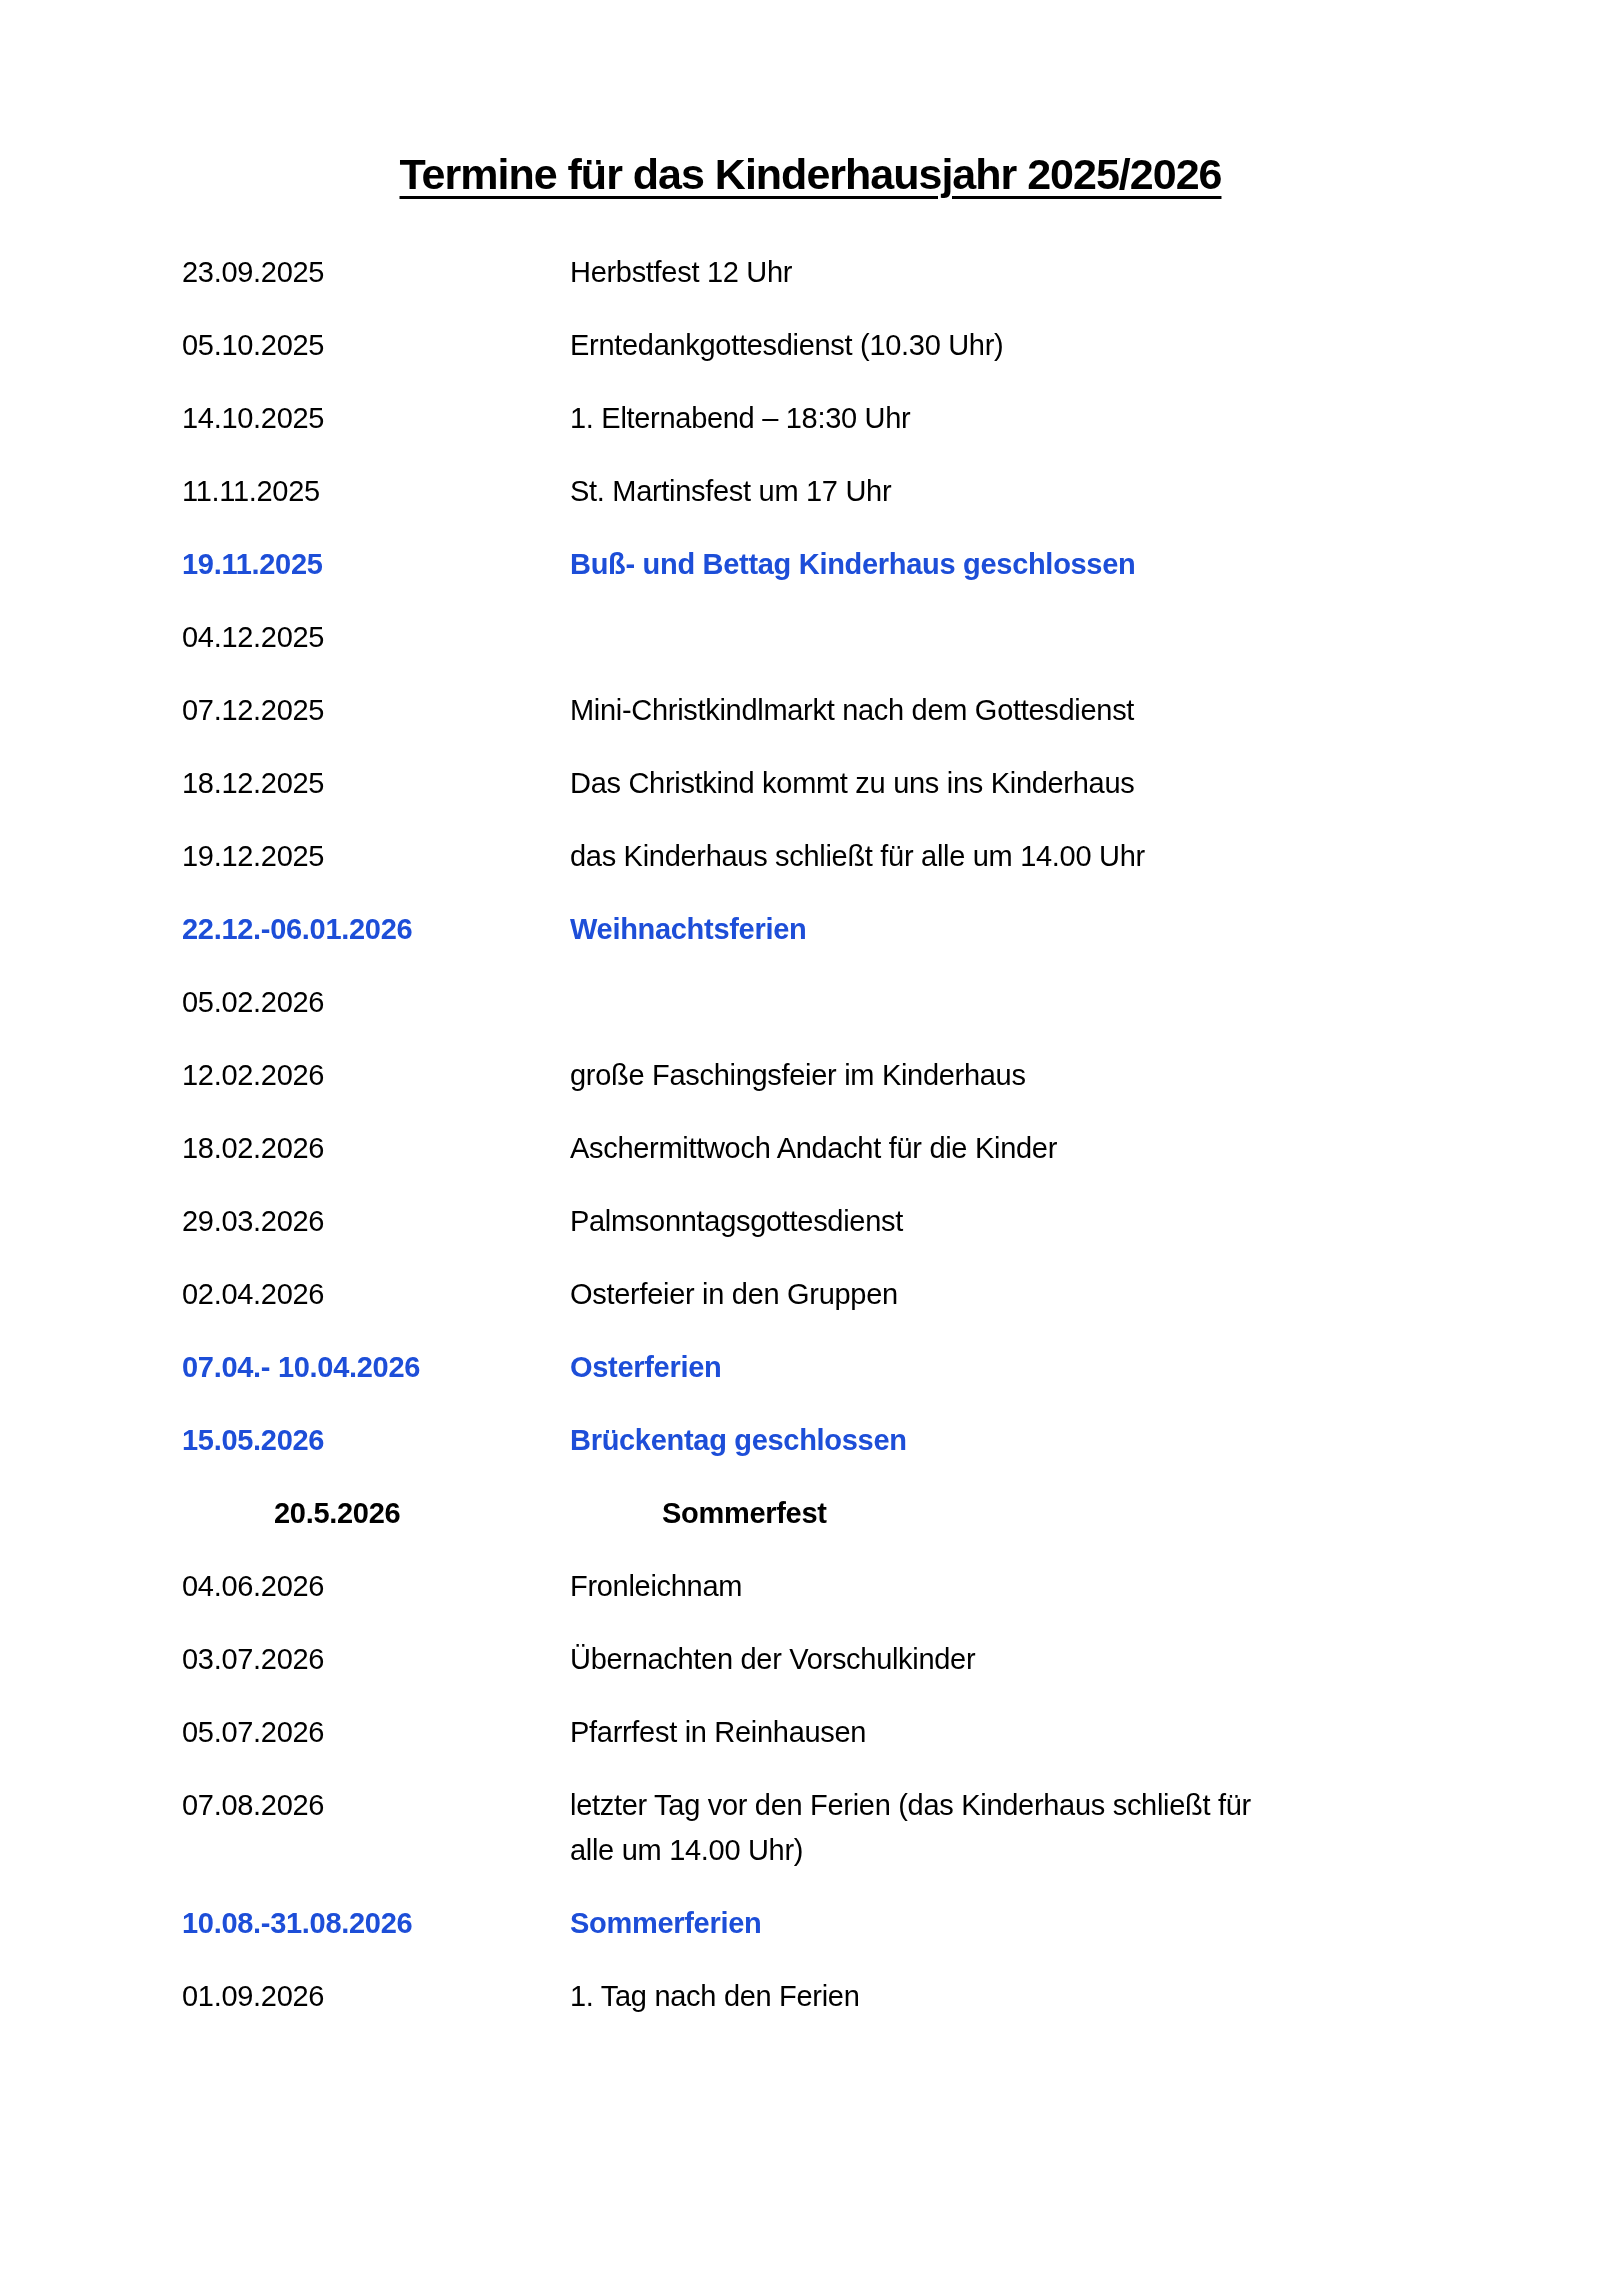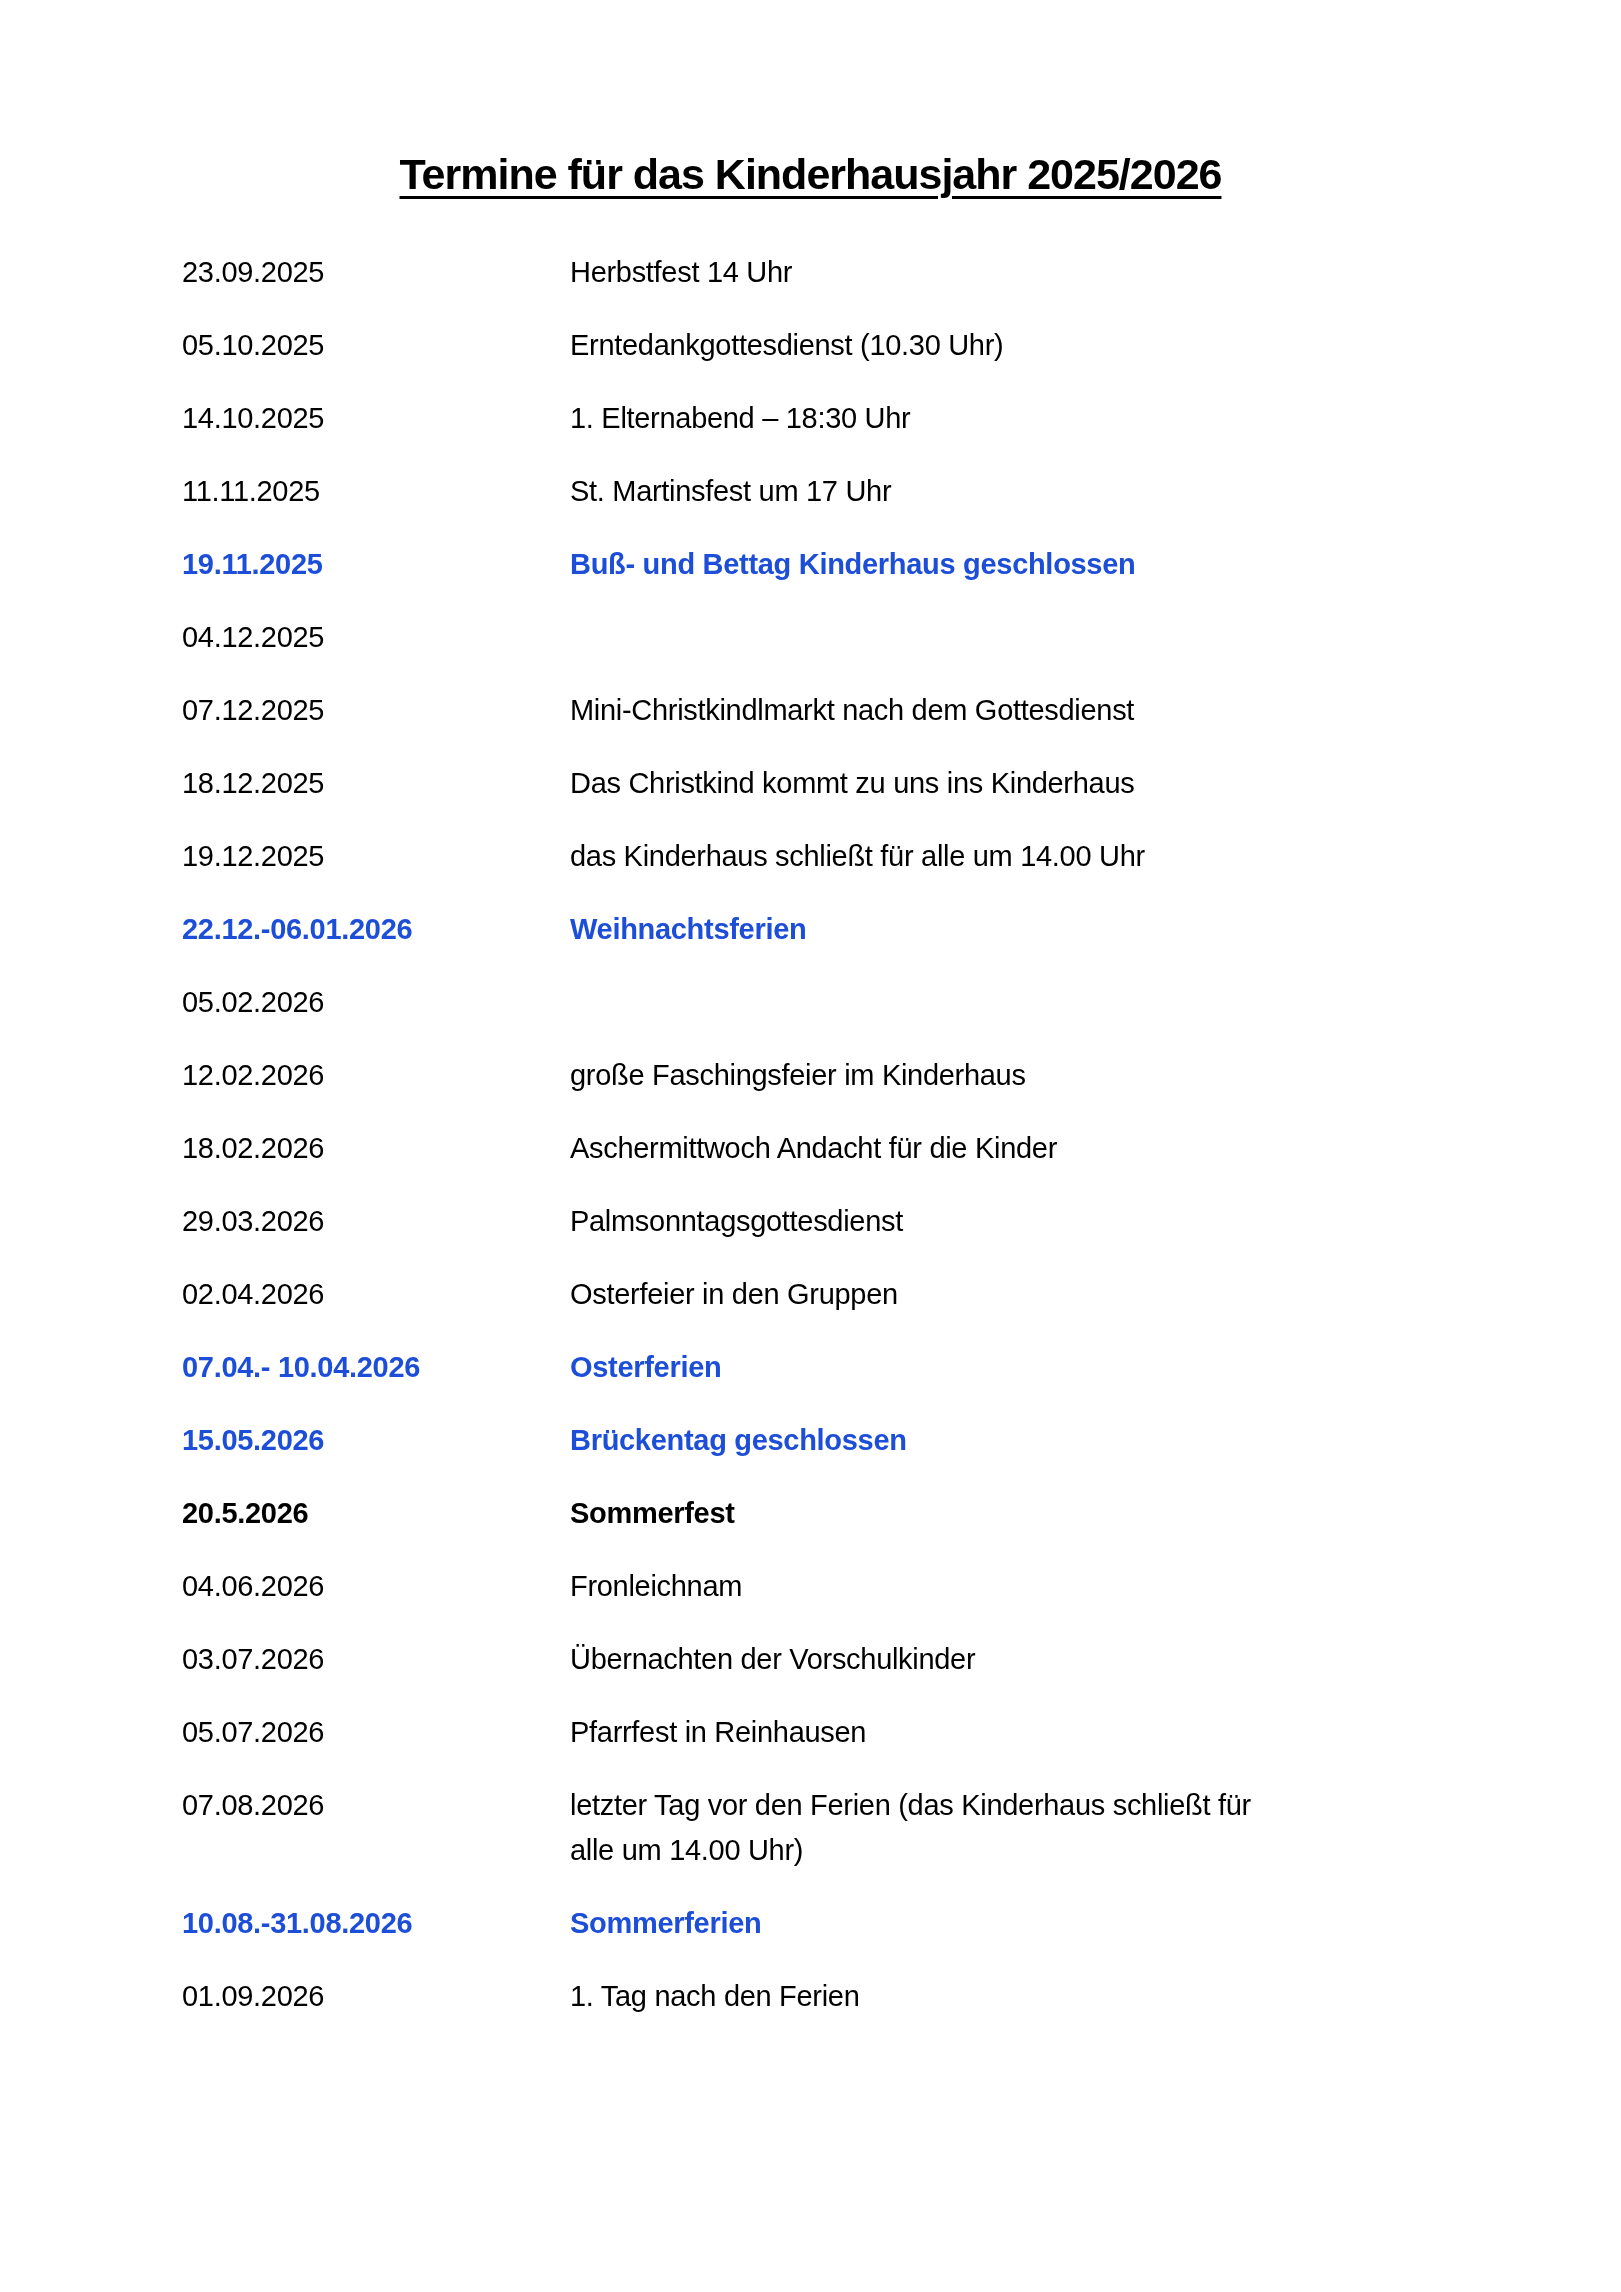--- a/index.html
+++ b/index.html
@@ -51,32 +51,33 @@
     max-width: 804px;
     white-space: pre-line;
   }
   .row.red {
     color: #1d4ed8;
     font-weight: bold;
   }
   .row.bold {
     color: #000000;
     font-weight: bold;
+    justify-content: flex-end;
   }
 </style>
 </head>
 <body>
 
 <div class="page">
   <h1 class="doc-title">Termine für das Kinderhausjahr 2025/2026</h1>
 
   <div class="schedule">
   <div class="row">
     <div class="cell-date">23.09.2025</div>
-    <div class="cell-event">Herbstfest 14 Uhr</div>
+    <div class="cell-event">Herbstfest 12 Uhr</div>
   </div>
 
   <div class="row">
     <div class="cell-date">05.10.2025</div>
     <div class="cell-event">Erntedankgottesdienst (10.30 Uhr)</div>
   </div>
 
   <div class="row">
     <div class="cell-date">14.10.2025</div>
     <div class="cell-event">1. Elternabend – 18:30 Uhr</div>

